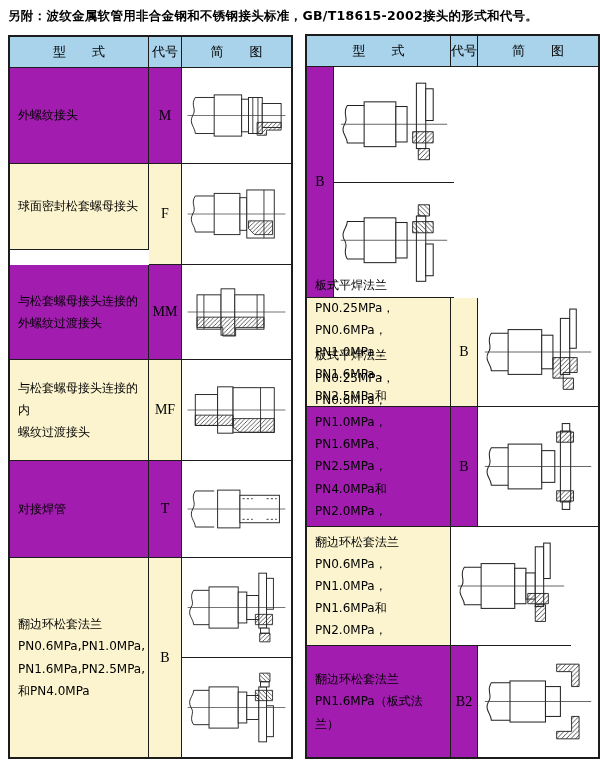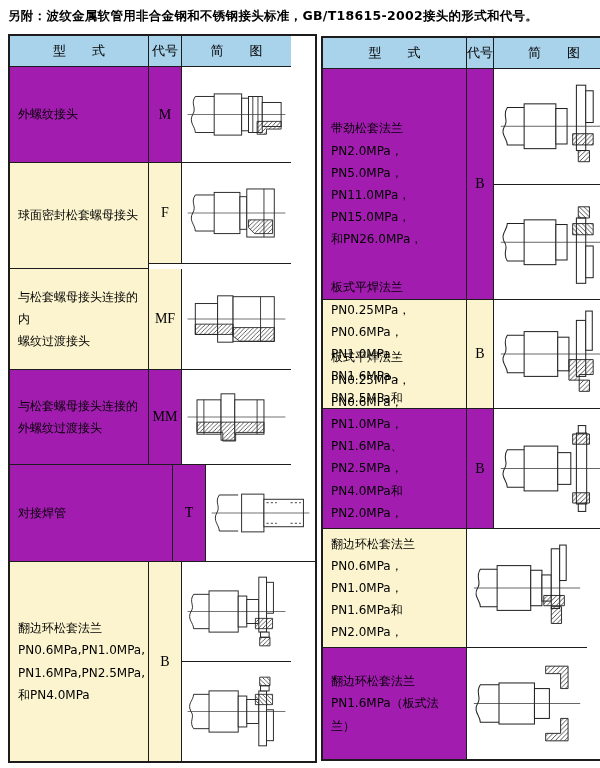--- a/index.html
+++ b/index.html
@@ -5,21 +5,21 @@
   html,body{margin:0;padding:0;}
   body{
     width:600px;height:768px;background:#ffffff;overflow:hidden;
     font-family:"DejaVu Sans","Liberation Sans",sans-serif;color:#000;
   }
   .page{padding:5px 24px 0 8px;box-sizing:border-box;}
   .title{
     font-size:12.5px;font-weight:bold;letter-spacing:0.3px;
     margin:3px 0 9px 0;white-space:nowrap;
   }
-  .tables{display:flex;gap:4px;align-items:center;}
+  .tables{display:flex;gap:12px;align-items:flex-end;}
   .jt{border:2px solid var(--border);background:#fff;}
   .jrow{display:flex;}
   .cell{
     box-sizing:border-box;border-right:1px solid var(--border);
     border-bottom:1px solid var(--border);background:#a21caf;
   }
   .cell.last-col{border-right:none;}
   .jrow.last-row .cell{border-bottom:none;}
   .hdr{
     background:var(--hdr-bg);display:flex;align-items:center;justify-content:center;
@@ -73,21 +73,21 @@
                 <line x1="79" y1="29" x2="79" y2="71" stroke="#222" stroke-width="1"></line>
                 <line x1="85" y1="29" x2="85" y2="71" stroke="#222" stroke-width="1"></line>
                 <rect x="90" y="36" width="22" height="28" fill="#fff" stroke="#222" stroke-width="1.1"></rect>
                 <path d="M84 58 h28 v9 h-17 v6 h-11 z" fill="url(#h1)" stroke="#222" stroke-width="1"></path>
                 <line x1="3" y1="50" x2="117" y2="50" stroke="#333" stroke-width="0.8"></line>
               </svg>
             </div>
           </div>
         </div>
         <div class="jrow">
-          <div class="cell type hl" style="width: 139px; height: 106px;">球面密封松套螺母接头</div>
+          <div class="cell type hl" style="width: 139px; height: 86px;">球面密封松套螺母接头</div>
           <div class="cell code hl" style="width: 33px; height: 101px;">F</div>
           <div class="cell diag last-col" style="width: 109px; height: 101px;">
             <div class="sub">
               <svg viewBox="0 0 120 100" preserveAspectRatio="xMidYMid meet">
                 <defs>
                   <pattern id="h2" width="5" height="5" patternUnits="userSpaceOnUse">
                     <path d="M0 5 L5 0" stroke="#333" stroke-width="0.9"></path>
                   </pattern>
                 </defs>
                 <path d="M34 29 L12 29 C6 38 14 42 9 50 C4 59 12 64 12 71 L34 71" fill="#fff" stroke="#222" stroke-width="1.1"></path>
@@ -95,20 +95,43 @@
                 <rect x="64" y="31" width="8" height="38" fill="#fff" stroke="#222" stroke-width="1.1"></rect>
                 <rect x="72" y="22" width="32" height="56" fill="#fff" stroke="#222" stroke-width="1.1"></rect>
                 <line x1="92" y1="22" x2="92" y2="78" stroke="#222" stroke-width="1"></line>
                 <path d="M74 58 h28 v16 h-21 l-7 -7 z" fill="url(#h2)" stroke="#222" stroke-width="1"></path>
                 <line x1="3" y1="50" x2="117" y2="50" stroke="#333" stroke-width="0.8"></line>
               </svg>
             </div>
           </div>
         </div>
         <div class="jrow">
+          <div class="cell type" style="width: 139px; height: 95px;">与松套螺母接头连接的
+外螺纹过渡接头</div>
+          <div class="cell code" style="width: 33px; height: 95px;">MM</div>
+          <div class="cell diag last-col" style="width: 109px; height: 95px;">
+            <div class="sub">
+              <svg viewBox="0 0 120 100" preserveAspectRatio="xMidYMid meet">
+                <defs>
+                  <pattern id="h3" width="5" height="5" patternUnits="userSpaceOnUse">
+                    <path d="M0 5 L5 0" stroke="#333" stroke-width="0.9"></path>
+                  </pattern>
+                </defs>
+                <rect x="14" y="30" width="28" height="40" fill="#fff" stroke="#222" stroke-width="1.1"></rect>
+                <rect x="42" y="23" width="16" height="54" fill="#fff" stroke="#222" stroke-width="1.1"></rect>
+                <rect x="58" y="30" width="34" height="40" fill="#fff" stroke="#222" stroke-width="1.1"></rect>
+                <line x1="22" y1="30" x2="22" y2="70" stroke="#222" stroke-width="1"></line>
+                <line x1="84" y1="30" x2="84" y2="70" stroke="#222" stroke-width="1"></line>
+                <path d="M14 56 h78 v12 h-33 v10 h-15 v-10 h-30 z" fill="url(#h3)" stroke="#222" stroke-width="1"></path>
+                <line x1="3" y1="50" x2="117" y2="50" stroke="#333" stroke-width="0.8"></line>
+              </svg>
+            </div>
+          </div>
+        </div>
+        <div class="jrow">
           <div class="cell type hl" style="width: 139px; height: 101px;">与松套螺母接头连接的内
 螺纹过渡接头</div>
           <div class="cell code hl" style="width: 33px; height: 101px;">MF</div>
           <div class="cell diag last-col" style="width: 109px; height: 101px;">
             <div class="sub">
               <svg viewBox="0 0 120 100" preserveAspectRatio="xMidYMid meet">
                 <defs>
                   <pattern id="h4" width="5" height="5" patternUnits="userSpaceOnUse">
                     <path d="M0 5 L5 0" stroke="#333" stroke-width="0.9"></path>
                   </pattern>
@@ -118,44 +141,21 @@
                 <rect x="56" y="24" width="48" height="52" fill="#fff" stroke="#222" stroke-width="1.1"></rect>
                 <line x1="88" y1="24" x2="88" y2="76" stroke="#222" stroke-width="1"></line>
                 <path d="M12 56 h44 v12 h-44 z" fill="url(#h4)" stroke="#222" stroke-width="1"></path>
                 <path d="M56 60 h48 v16 h-40 l-8 -6 z" fill="url(#h4)" stroke="#222" stroke-width="1"></path>
                 <line x1="3" y1="50" x2="117" y2="50" stroke="#333" stroke-width="0.8"></line>
               </svg>
             </div>
           </div>
         </div>
         <div class="jrow">
-          <div class="cell type" style="width: 139px; height: 95px;">与松套螺母接头连接的
-外螺纹过渡接头</div>
-          <div class="cell code" style="width: 33px; height: 95px;">MM</div>
-          <div class="cell diag last-col" style="width: 109px; height: 95px;">
-            <div class="sub">
-              <svg viewBox="0 0 120 100" preserveAspectRatio="xMidYMid meet">
-                <defs>
-                  <pattern id="h3" width="5" height="5" patternUnits="userSpaceOnUse">
-                    <path d="M0 5 L5 0" stroke="#333" stroke-width="0.9"></path>
-                  </pattern>
-                </defs>
-                <rect x="14" y="30" width="28" height="40" fill="#fff" stroke="#222" stroke-width="1.1"></rect>
-                <rect x="42" y="23" width="16" height="54" fill="#fff" stroke="#222" stroke-width="1.1"></rect>
-                <rect x="58" y="30" width="34" height="40" fill="#fff" stroke="#222" stroke-width="1.1"></rect>
-                <line x1="22" y1="30" x2="22" y2="70" stroke="#222" stroke-width="1"></line>
-                <line x1="84" y1="30" x2="84" y2="70" stroke="#222" stroke-width="1"></line>
-                <path d="M14 56 h78 v12 h-33 v10 h-15 v-10 h-30 z" fill="url(#h3)" stroke="#222" stroke-width="1"></path>
-                <line x1="3" y1="50" x2="117" y2="50" stroke="#333" stroke-width="0.8"></line>
-              </svg>
-            </div>
-          </div>
-        </div>
-        <div class="jrow">
-          <div class="cell type" style="width: 163px; height: 97px;">对接焊管</div>
+          <div class="cell type" style="width: 139px; height: 97px;">对接焊管</div>
           <div class="cell code" style="width: 33px; height: 97px;">T</div>
           <div class="cell diag last-col" style="width: 109px; height: 97px;">
             <div class="sub">
               <svg viewBox="0 0 120 100" preserveAspectRatio="xMidYMid meet">
                 <defs>
                   <pattern id="h5" width="5" height="5" patternUnits="userSpaceOnUse">
                     <path d="M0 5 L5 0" stroke="#333" stroke-width="0.9"></path>
                   </pattern>
                 </defs>
                 <path d="M34 29 L12 29 C6 38 14 42 9 50 C4 59 12 64 12 71 L34 71" fill="#fff" stroke="#222" stroke-width="1.1"></path>
@@ -220,24 +220,20 @@
           </div>
         </div>
       </div>
       <div class="jt">
         <div class="jrow">
           <div class="cell hdr" style="width: 144px; height: 31px;">型　　式</div>
           <div class="cell hdr" style="width: 27px; height: 31px;">代号</div>
           <div class="cell hdr last-col" style="width: 120px; height: 31px;">简　　图</div>
         </div>
         <div class="jrow">
-          <div class="cell type" style="width: 144px; height: 231px;">带劲松套法兰
-PN2.0MPa，PN5.0MPa，
-PN11.0MPa，PN15.0MPa，
-和PN26.0MPa，</div>
           <div class="cell code" style="width: 27px; height: 231px;">B</div>
           <div class="cell diag last-col" style="width: 120px; height: 231px;">
             <div class="sub">
               <svg viewBox="0 0 120 100" preserveAspectRatio="xMidYMid meet">
                 <defs>
                   <pattern id="h8" width="5" height="5" patternUnits="userSpaceOnUse">
                     <path d="M0 5 L5 0" stroke="#333" stroke-width="0.9"></path>
                   </pattern>
                 </defs>
                 <path d="M28 30 L10 30 C4 39 12 43 7 50 C2 59 10 63 10 70 L28 70" fill="#fff" stroke="#222" stroke-width="1.1"></path>
@@ -347,20 +343,21 @@
                 <path d="M78 58 h22 v11 h-22 z" fill="url(#h12)" stroke="#222" stroke-width="1"></path>
                 <path d="M86 70 h11 v18 h-11 z" fill="url(#h12)" stroke="#222" stroke-width="1"></path>
                 <line x1="3" y1="50" x2="117" y2="50" stroke="#333" stroke-width="0.8"></line>
               </svg>
             </div>
           </div>
         </div>
         <div class="jrow last-row">
           <div class="cell type" style="width: 144px; height: 111px;">翻边环松套法兰
 PN1.6MPa（板式法兰）</div>
+          <div class="cell code" style="width: 27px; height: 111px;">B2</div>
           <div class="cell diag last-col" style="width: 120px; height: 111px;">
             <div class="sub">
               <svg viewBox="0 0 120 100" preserveAspectRatio="xMidYMid meet">
                 <defs>
                   <pattern id="h13" width="5" height="5" patternUnits="userSpaceOnUse">
                     <path d="M0 5 L5 0" stroke="#333" stroke-width="0.9"></path>
                   </pattern>
                 </defs>
                 <path d="M30 30 L10 30 C4 39 12 43 7 50 C2 59 10 63 10 70 L30 70" fill="#fff" stroke="#222" stroke-width="1.1"></path>
                 <rect x="30" y="28" width="38" height="44" fill="#fff" stroke="#222" stroke-width="1.1"></rect>

